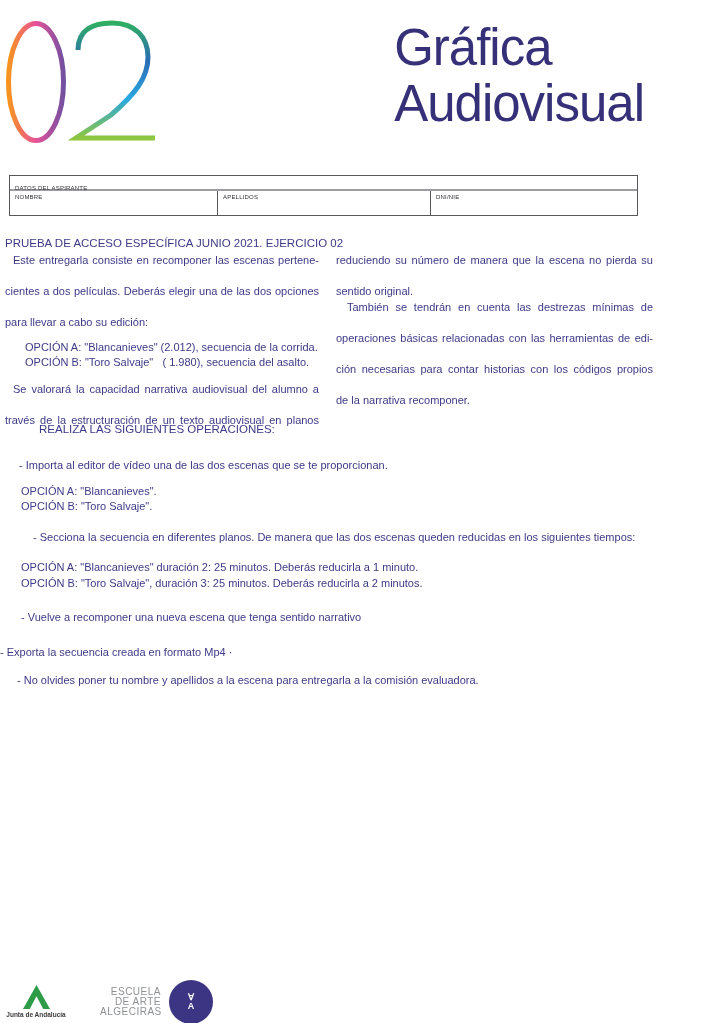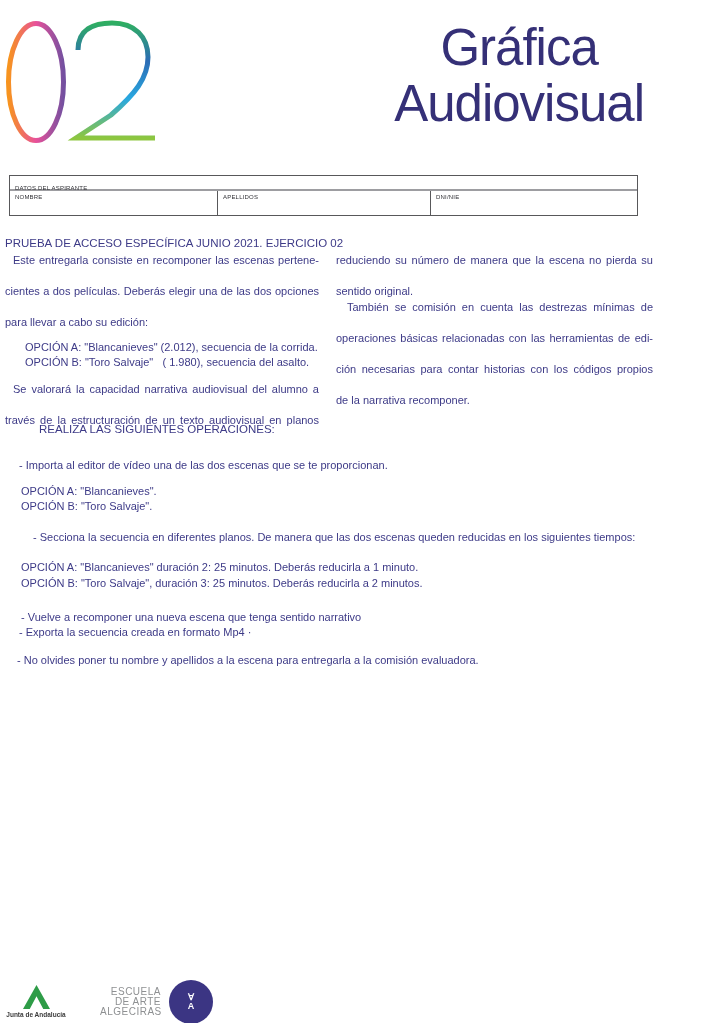--- a/index.html
+++ b/index.html
@@ -3,21 +3,21 @@
 <meta charset="utf-8">
 <style>
   html,body{margin:0;padding:0;background:#ffffff;}
   .page{position:relative;width:713px;height:1023px;background:#ffffff;overflow:hidden;
         font-family:"Liberation Sans",sans-serif;}
 
   
   .bignum{position:absolute;left:5px;top:10px;width:160px;height:135px;}
 
   
-  .title{position:absolute;top:20px;right:69px;text-align:center;
+  .title{position:absolute;top:20px;right:69px;text-align:left;
          color:#353077;font-size:51px;line-height:56px;font-weight:500;letter-spacing:-1px;}
 
   
   .form-table{position:absolute;left:9px;top:175px;width:629px;border:1px solid #58585a;
               box-sizing:border-box;background:#fff;}
   .ft-header{height:15px;border-bottom:2px solid #9d9da1;box-sizing:border-box;}
   .ft-header span{display:inline-block;padding:3px 0 0 5px;font-size:6px;color:#323237;letter-spacing:.2px;}
   .ft-row{display:flex;height:24px;}
   .ft-cell{box-sizing:border-box;padding:3px 0 0 5px;font-size:6px;color:#323237;letter-spacing:.2px;}
   .ft-cell.c1{width:208px;border-right:1px solid #58585a;}
@@ -42,21 +42,21 @@
   .ops{position:absolute;left:0;top:422px;width:713px;color:#3d3a87;}
   .ops-heading{font-size:11.5px;line-height:15px;padding-left:39px;}
   .op{font-size:11px;line-height:15px;}
   .ops-list > .op:nth-child(1){margin-top:21px;padding-left:19px;}
   .ops-list > .op:nth-child(2){margin-top:11px;padding-left:21px;}
   .ops-list > .op:nth-child(3){margin-top:0;padding-left:21px;}
   .ops-list > .op:nth-child(4){margin-top:16px;padding-left:33px;}
   .ops-list > .op:nth-child(5){margin-top:15px;padding-left:21px;}
   .ops-list > .op:nth-child(6){margin-top:1px;padding-left:21px;}
   .ops-list > .op:nth-child(7){margin-top:19px;padding-left:21px;}
-  .ops-list > .op:nth-child(8){padding-left:19px;}
+  .ops-list > .op:nth-child(8){margin-top:20px;}
   .ops-list > .op:nth-child(9){margin-top:13px;padding-left:17px;}
 
   
   .junta{position:absolute;left:3px;top:985px;width:66px;text-align:center;}
   .junta svg{display:block;margin:0 auto;}
   .junta-label{margin-top:2px;font-size:6.5px;font-weight:bold;color:#3b3b3b;white-space:nowrap;}
   .school{position:absolute;left:100px;top:987px;width:61px;text-align:right;
           font-size:10px;line-height:10px;letter-spacing:.5px;color:#8e9092;}
   .monogram{position:absolute;left:169px;top:980px;width:44px;height:44px;border-radius:50%;
             background:#3b3583;color:#ffffff;display:flex;flex-direction:column;
@@ -121,21 +121,21 @@
       </div>
       <div class="p2">
         <div class="bl j ind">Se valorará la capacidad narrativa audiovisual del alumno a</div>
         <div class="bl j">través de la estructuración de un texto audiovisual en planos</div>
       </div>
     </div>
 
     <div class="col col-r">
       <div class="bl j">reduciendo su número de manera que la escena no pierda su</div>
       <div class="bl">sentido original.</div>
-      <div class="bl j ind2">También se comisión en cuenta las destrezas mínimas de</div>
+      <div class="bl j ind2">También se tendrán en cuenta las destrezas mínimas de</div>
       <div class="bl j">operaciones básicas relacionadas con las herramientas de edi-</div>
       <div class="bl j">ción necesarias  para contar historias con los códigos propios</div>
       <div class="bl">de la narrativa recomponer.</div>
     </div>
   </div>
 
   <div class="ops">
     <div class="ops-heading">REALIZA LAS SIGUIENTES OPERACIONES:</div>
     <div class="ops-list">
       <div class="op">- Importa al editor de vídeo una de las dos escenas que se te proporcionan.</div>

